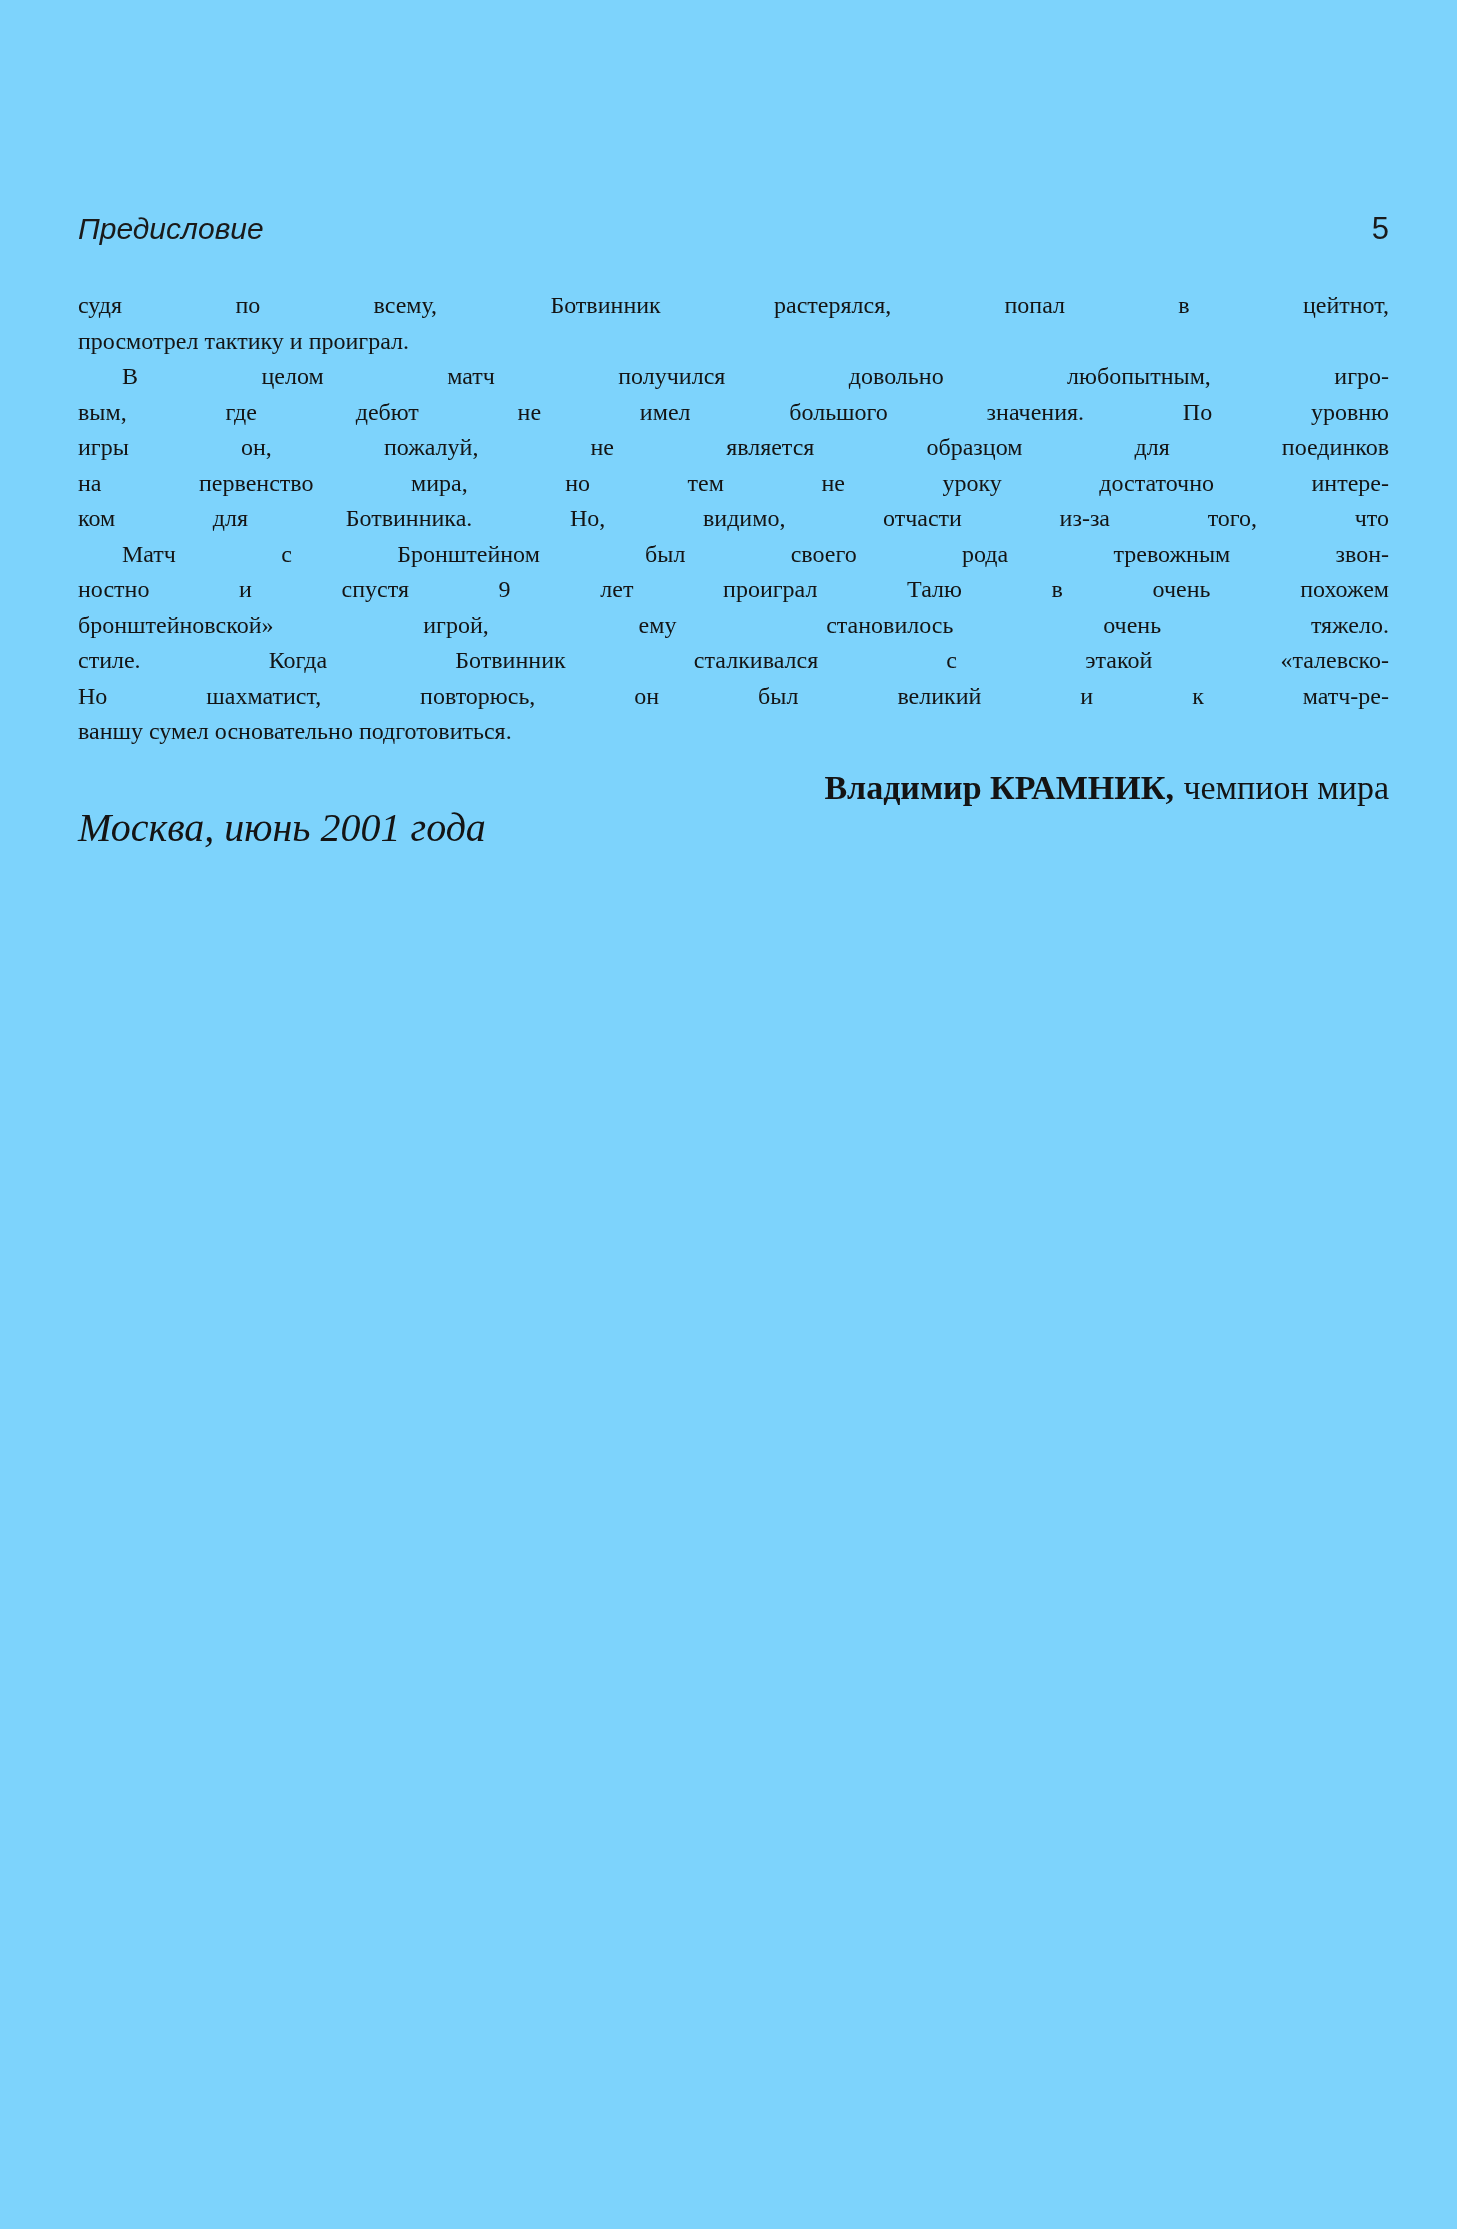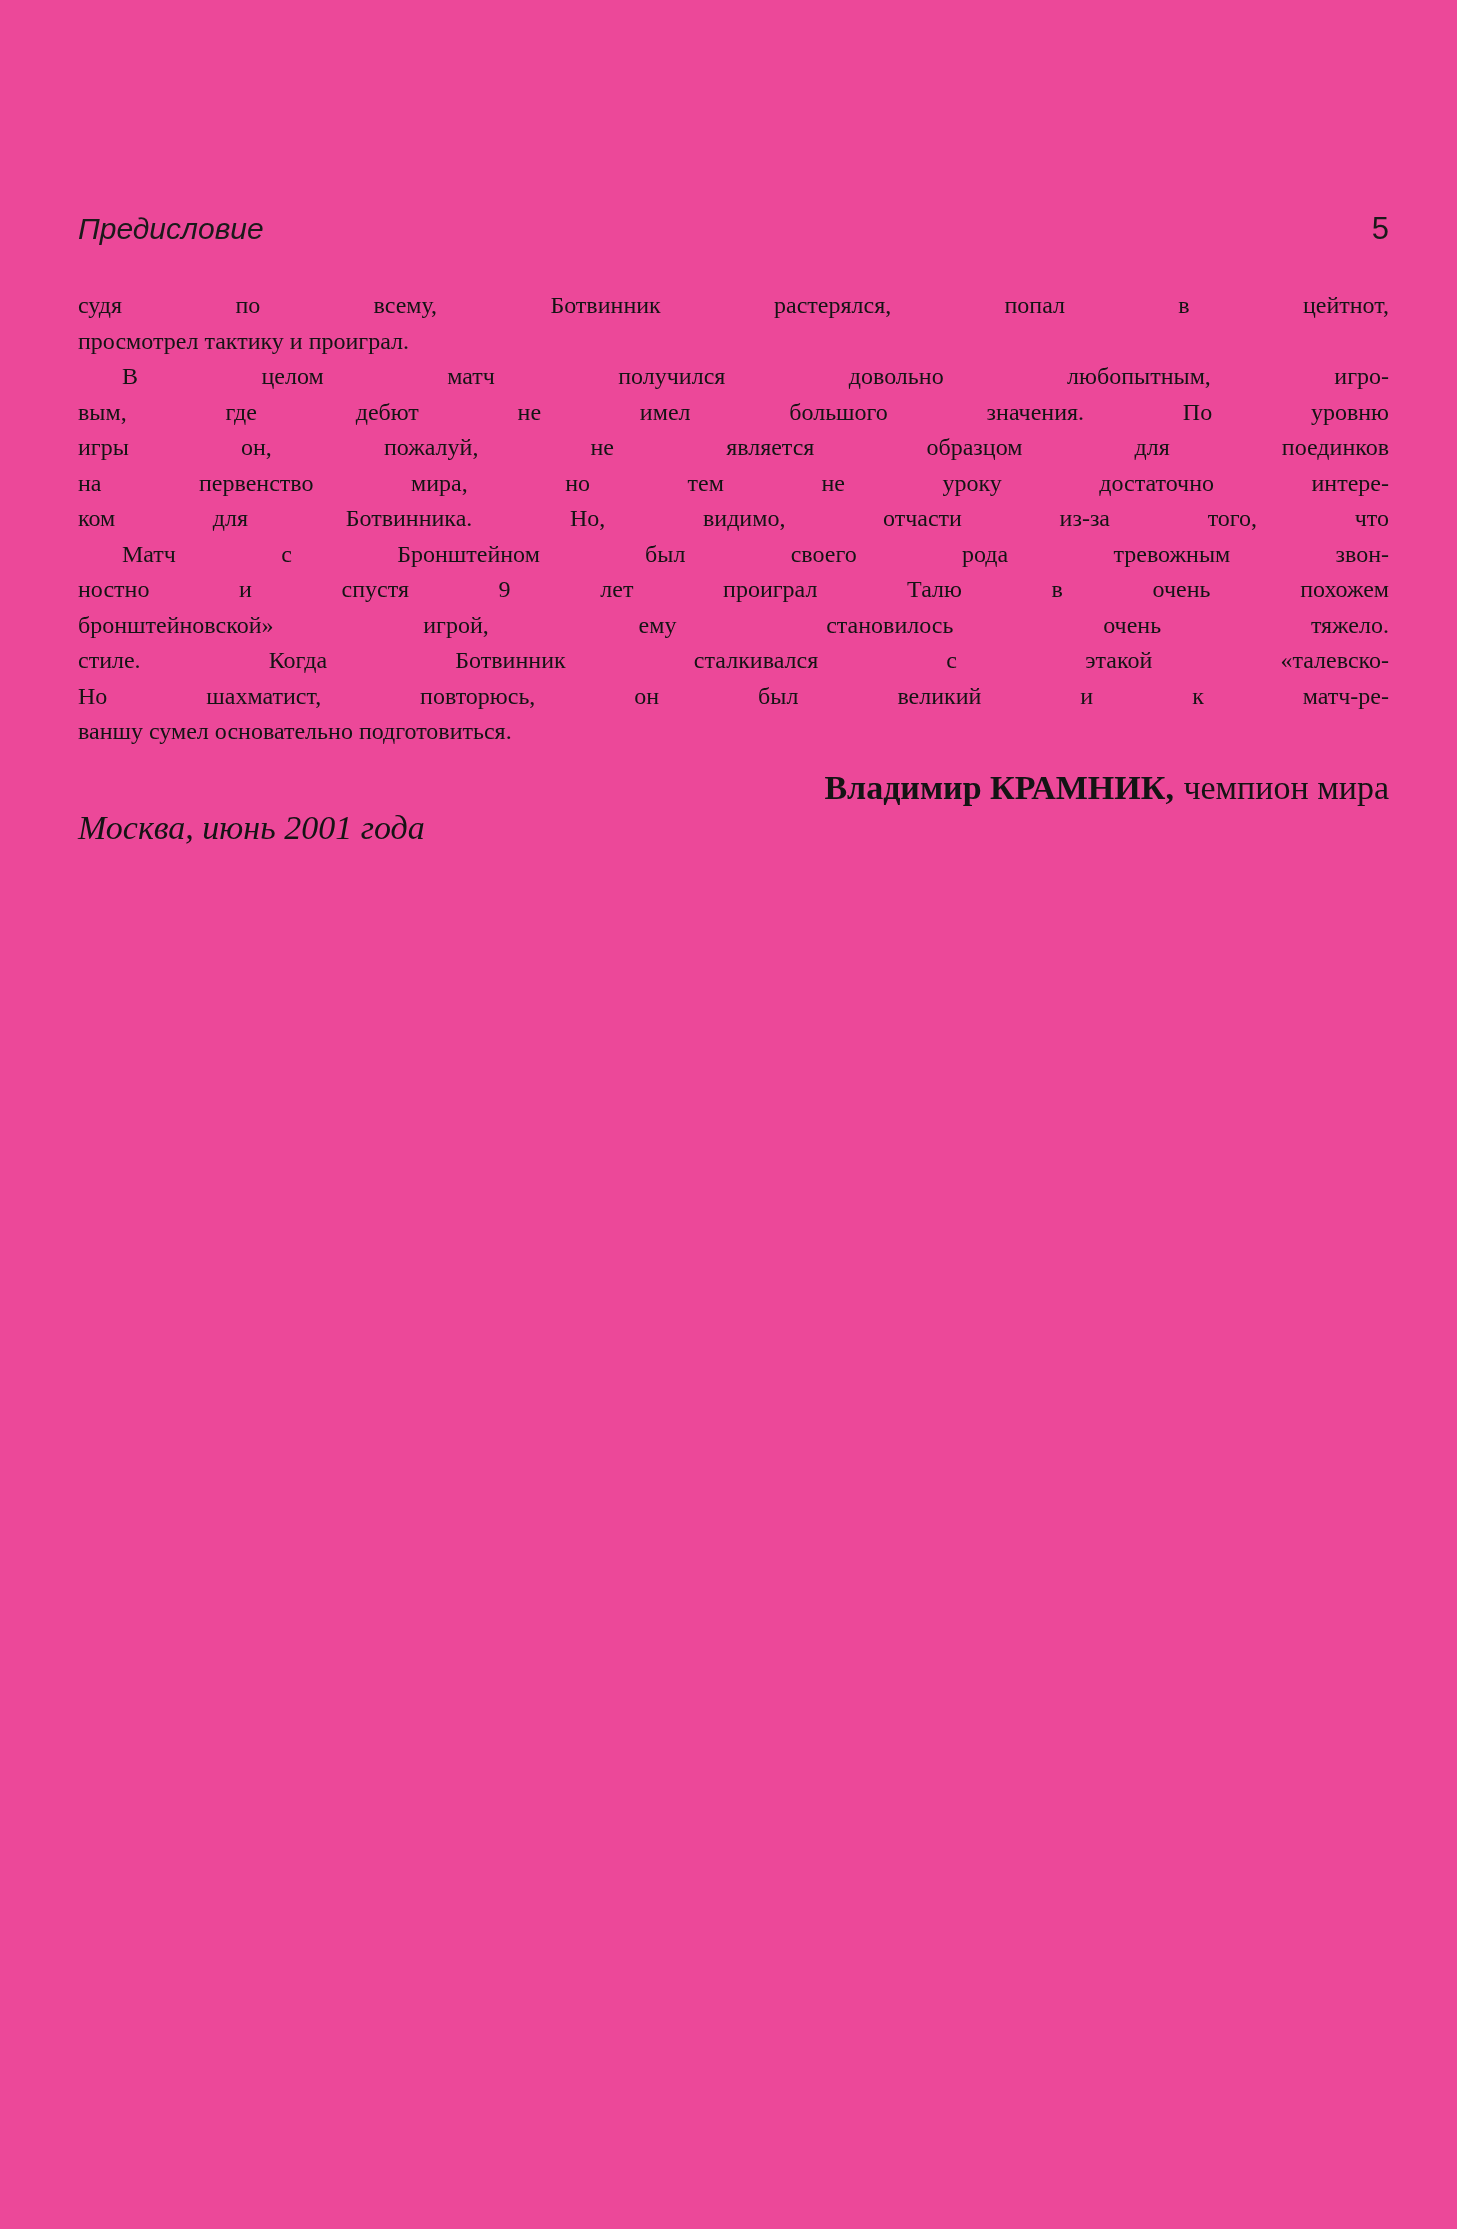--- a/index.html
+++ b/index.html
@@ -5,21 +5,21 @@
   html, body {
     margin: 0;
     padding: 0;
     background: #e8e8e8;
   }
   .page {
     position: relative;
     width: 1457px;
     height: 2229px;
     margin: 0 auto;
-    background: #ec4899;
+    background: #7dd3fc;
     box-sizing: border-box;
     padding: 212px 68px 0 78px;
     color: #141414;
     font-family: "Liberation Serif", serif;
     overflow: hidden;
   }
   .page-header {
     display: flex;
     justify-content: space-between;
     align-items: baseline;
@@ -57,21 +57,21 @@
     line-height: 40px;
     text-align: right;
   }
   .sig-bold {
     font-weight: bold;
   }
   .sig-regular {
     margin-left: 0.28em;
   }
   .dateline {
-    font-size: 34px;
+    font-size: 40px;
     line-height: 40px;
     font-style: italic;
     text-align: left;
   }
 </style>
 </head>
 <body>
 
 <div class="page">
 

